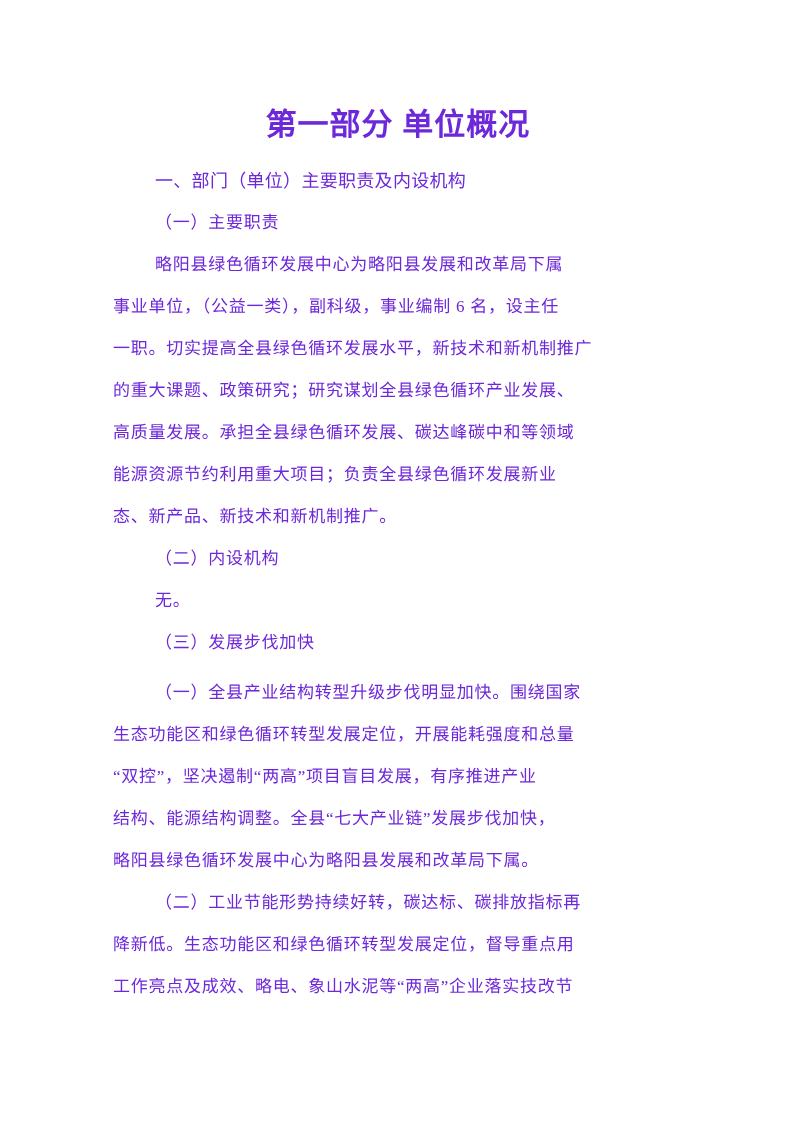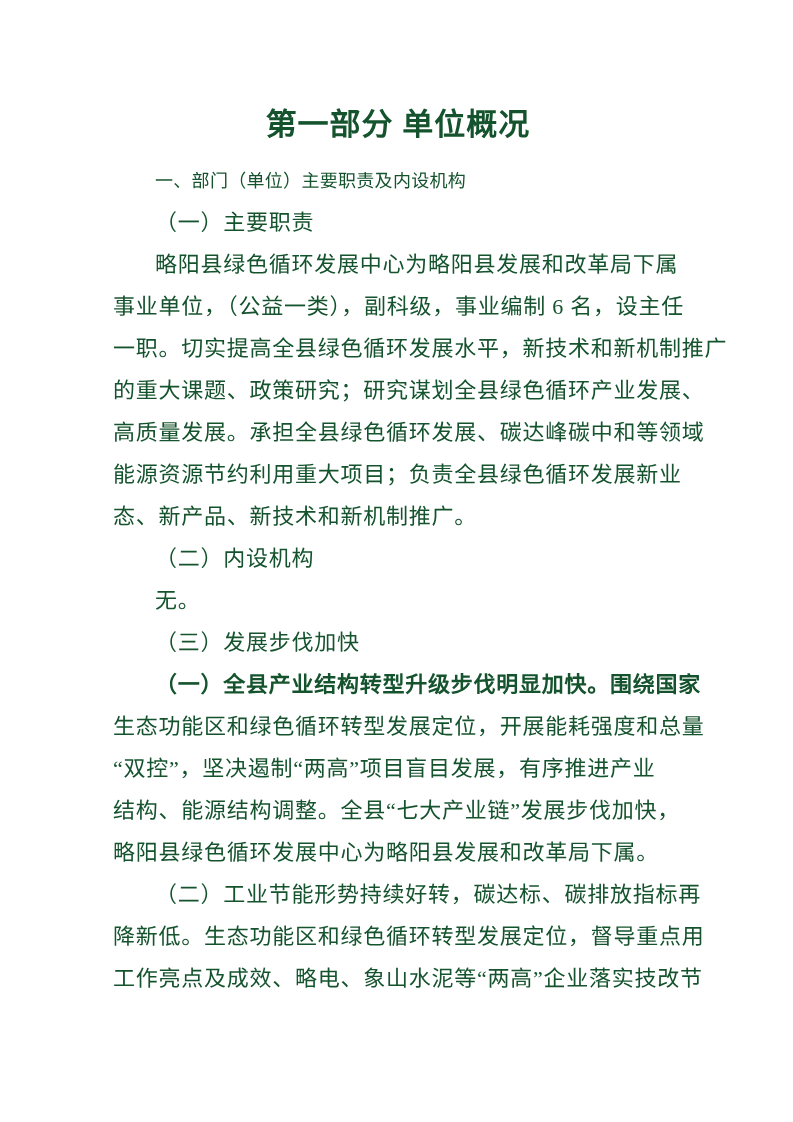--- a/index.html
+++ b/index.html
@@ -9,21 +9,21 @@
   }
   .page {
     position: relative;
     width: 793px;
     height: 1122px;
     margin: 0 auto;
     background: #ffffff;
     box-sizing: border-box;
     padding: 101px 110px 0 113px;
     overflow: hidden;
-    color: #14532d;
+    color: #6d28d9;
   }
   .doc-title {
     margin: 0 0 11px 0;
     font-family: "Liberation Serif", "DejaVu Serif", serif;
     font-weight: 700;
     font-size: 31px;
     line-height: 48px;
     text-align: center;
     letter-spacing: 1px;
     white-space: nowrap;
@@ -33,34 +33,33 @@
     font-weight: 400;
     font-size: 18px;
     line-height: 42px;
     letter-spacing: 0.3px;
     padding-left: 42px;
     white-space: nowrap;
   }
   .line {
     font-family: "Liberation Serif", "DejaVu Serif", serif;
     font-weight: 400;
-    font-size: 22px;
+    font-size: 17px;
     line-height: 42px;
     letter-spacing: 0.75px;
     white-space: nowrap;
   }
   .sub {
     
   }
   .indent {
     padding-left: 42px;
   }
   .gap-before {
-    margin-top: 0;
-    font-weight: bold;
+    margin-top: 8px;
   }
 </style>
 </head>
 <body>
 
 <div class="page">
 
   <h1 class="doc-title">第一部分 单位概况</h1>
 
   <div class="h2">一、部门（单位）主要职责及内设机构</div>

